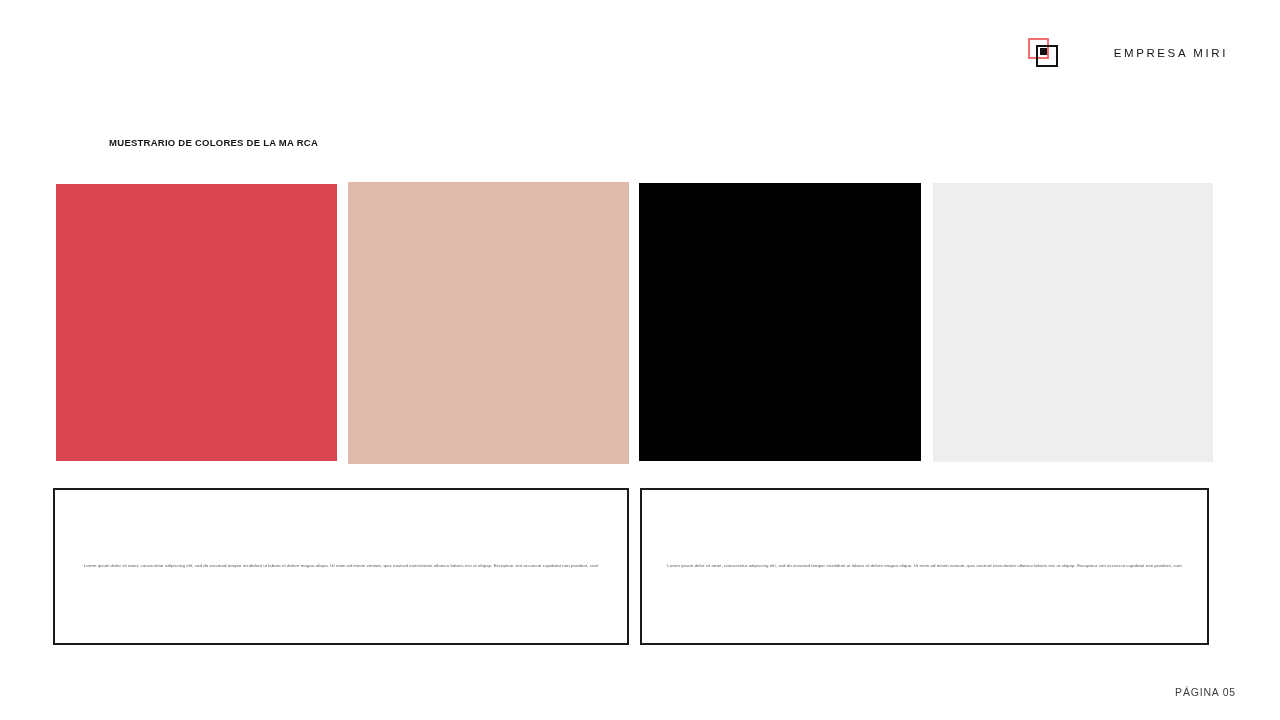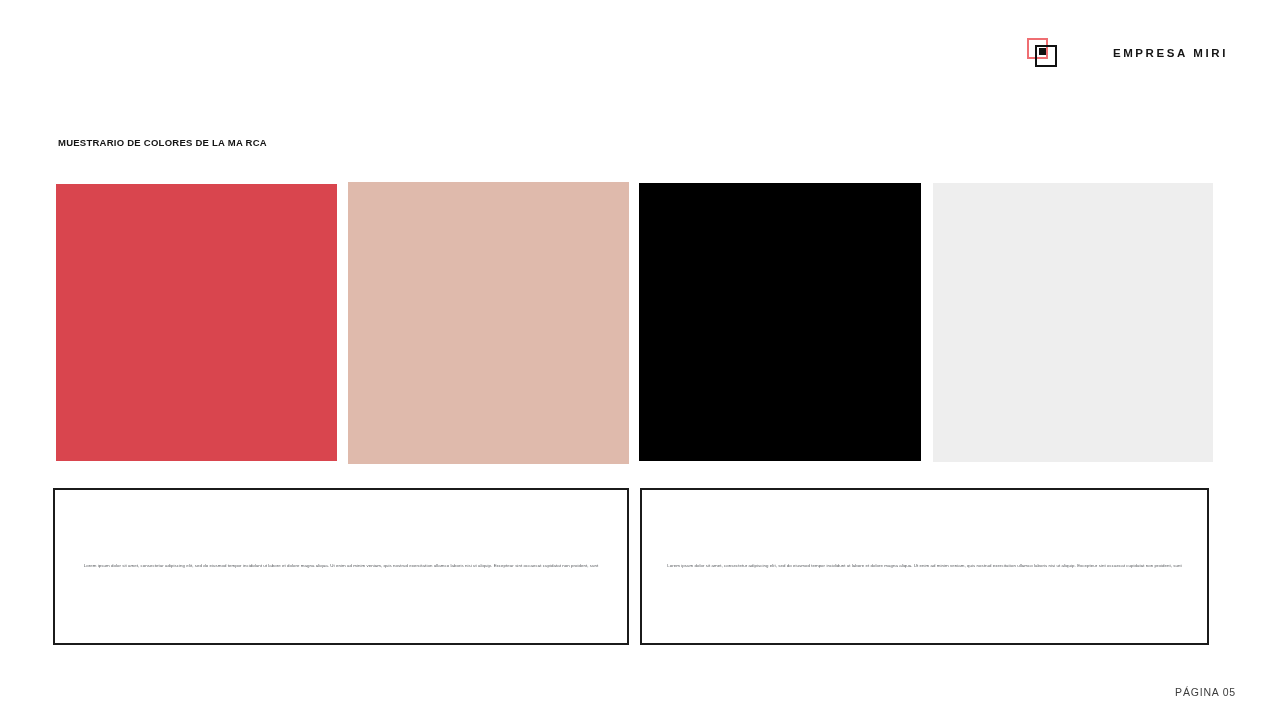--- a/index.html
+++ b/index.html
@@ -60,21 +60,21 @@
   .brand-mark .sq-inner {
     position: absolute;
     left: 12px;
     top: 10px;
     width: 7px;
     height: 7px;
     background: #111111;
   }
   .brand-name {
     font-size: 11.5px;
-    font-weight: 700;
+    font-weight: 400;
     letter-spacing: 2.6px;
     color: #151515;
     white-space: nowrap;
     padding-left: 38px;
   }
 
   
   .title {
     position: absolute;
     left: 57px;
@@ -89,20 +89,21 @@
   .subtitle {
     position: absolute;
     left: 58px;
     top: 135px;
     width: 260px;
     font-size: 9.5px;
     font-weight: 700;
     letter-spacing: 0.25px;
     line-height: 1.62;
     color: #141414;
+    text-align: right;
   }
 
   
   .swatches {
     position: absolute;
     left: 0;
     top: 0;
     width: 1280px;
     height: 720px;
     pointer-events: none;

